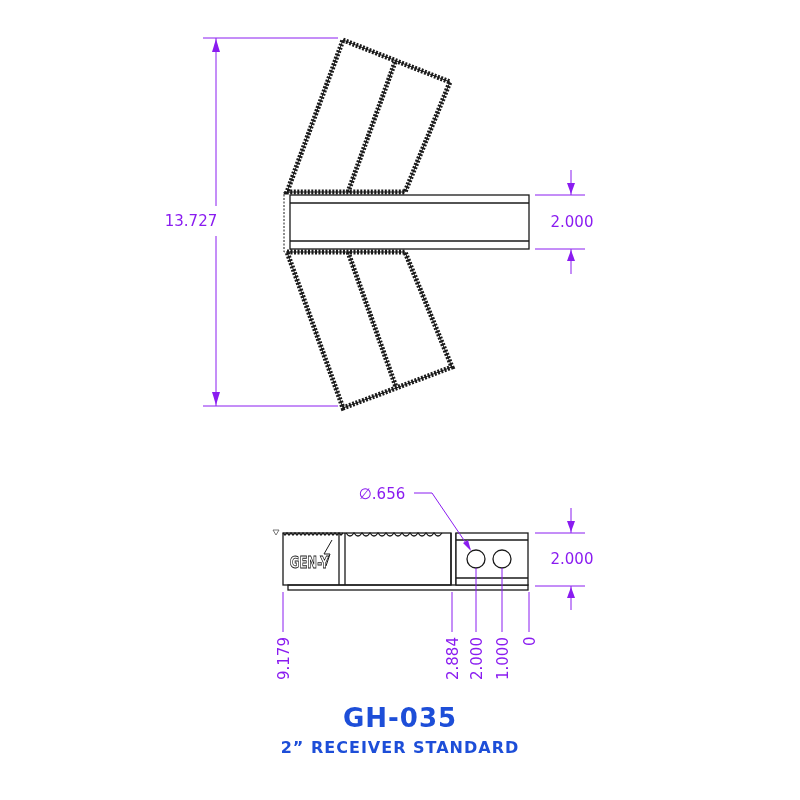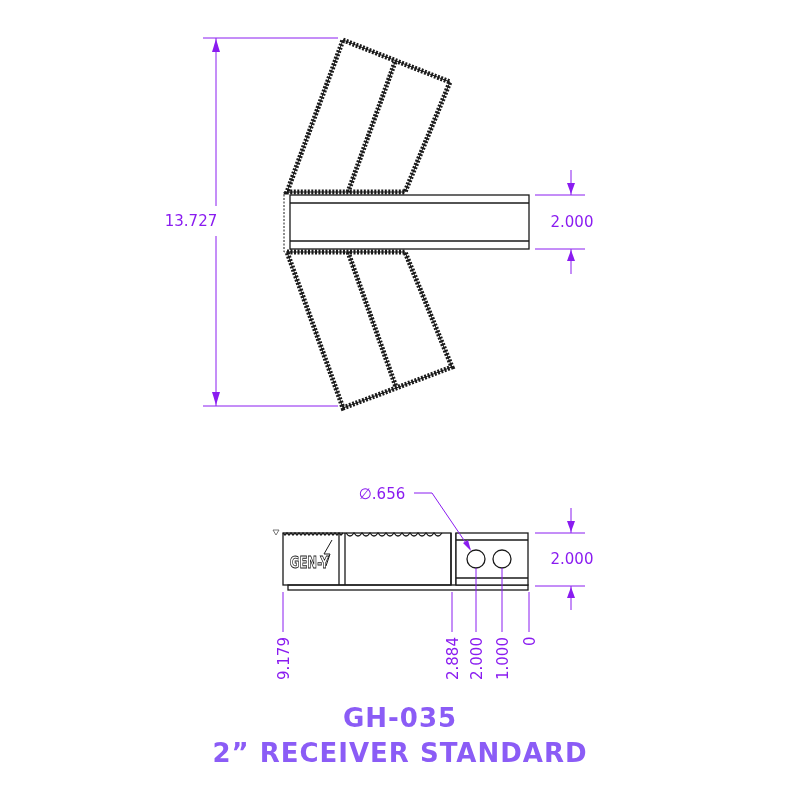--- a/index.html
+++ b/index.html
@@ -1,25 +1,25 @@
 <!DOCTYPE html>
 <html><head>
 <meta charset="utf-8">
 <style>
   html, body { margin: 0; padding: 0; background: #ffffff; }
   body { width: 800px; height: 800px; position: relative; overflow: hidden; font-family: "Liberation Sans", sans-serif; }
   svg#drawing { position: absolute; left: 0; top: 0; }
   .dim-text { fill: #8a1cf0; font-family: "DejaVu Sans", sans-serif; font-size: 15px; }
   .title {
     position: absolute; left: 0; width: 800px; text-align: center;
-    font-family: "DejaVu Sans", sans-serif; font-weight: bold; color: #8b5cf6;
+    font-family: "DejaVu Sans", sans-serif; font-weight: bold; color: #1d4ed8;
     letter-spacing: 1px;
   }
   .title.line1 { top: 703px; font-size: 26px; }
-  .title.line2 { top: 738px; font-size: 26px; }
+  .title.line2 { top: 738px; font-size: 16px; }
 </style>
 </head>
 <body>
 
 <svg id="drawing" width="800" height="800" viewBox="0 0 800 800" xmlns="http://www.w3.org/2000/svg">
   <defs>
     <pattern id="weld" width="4" height="4" patternUnits="userSpaceOnUse">
       <rect width="4" height="4" fill="#fff"></rect>
       <rect x="0" y="0" width="4" height="1.2" fill="#1a1a1a"></rect>
     </pattern>

